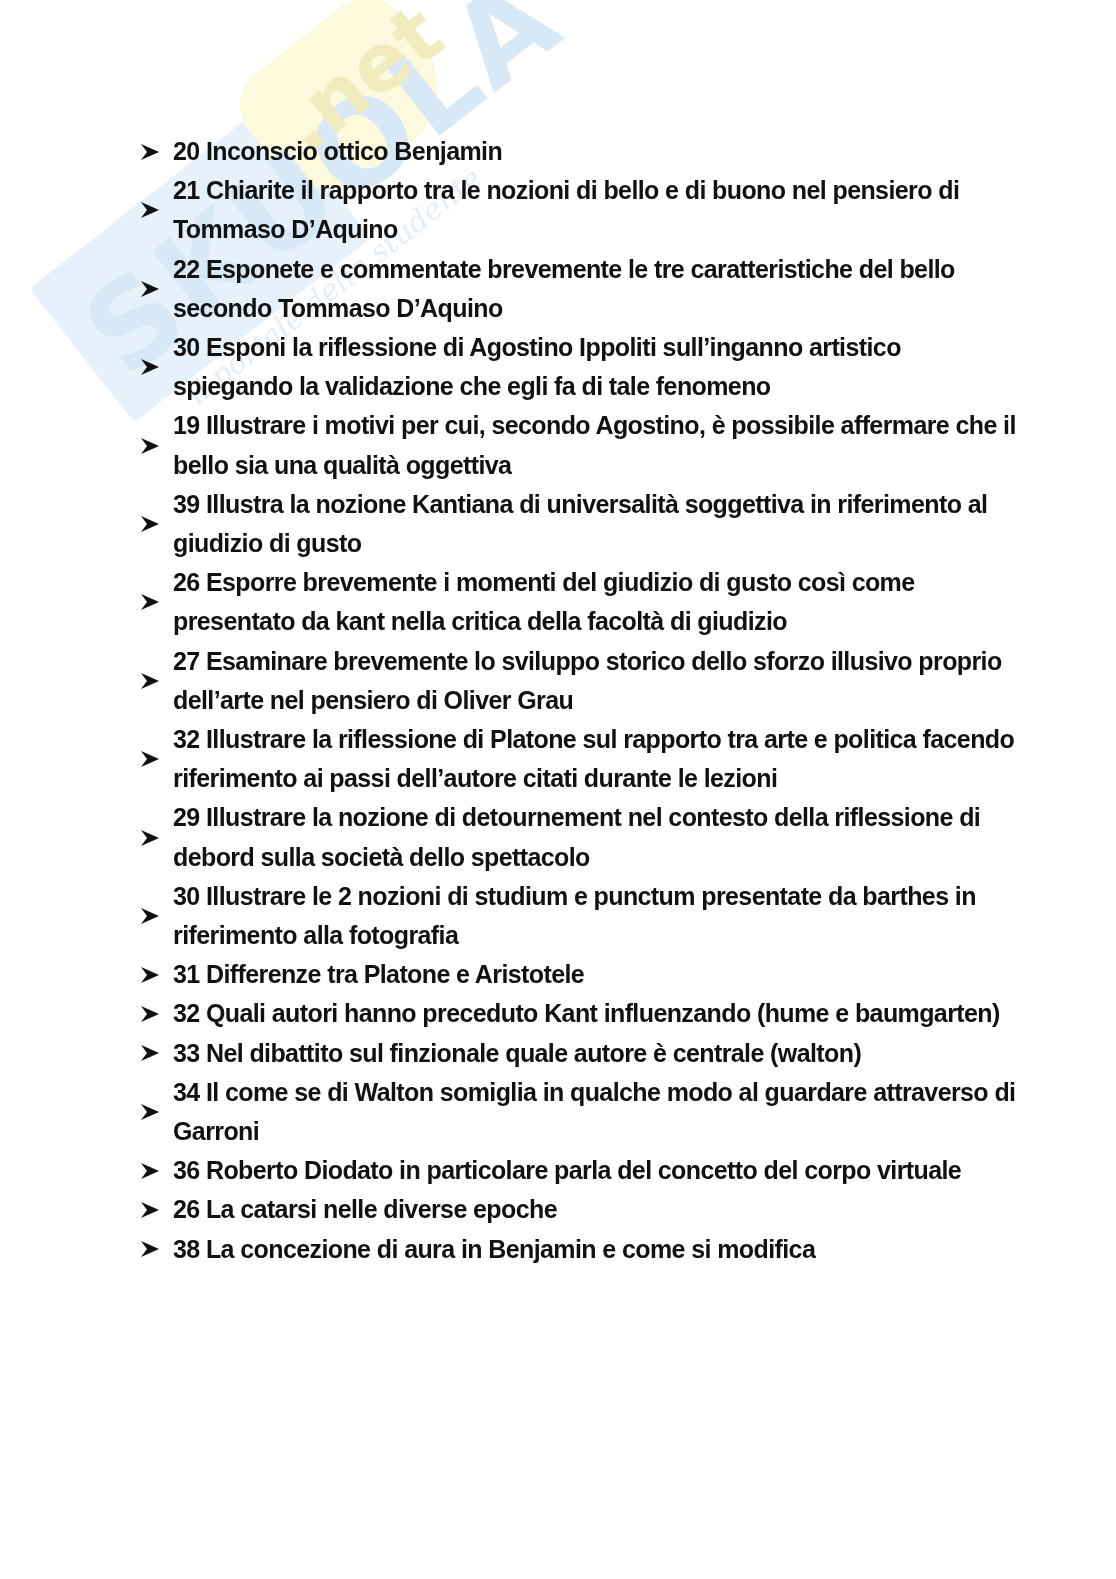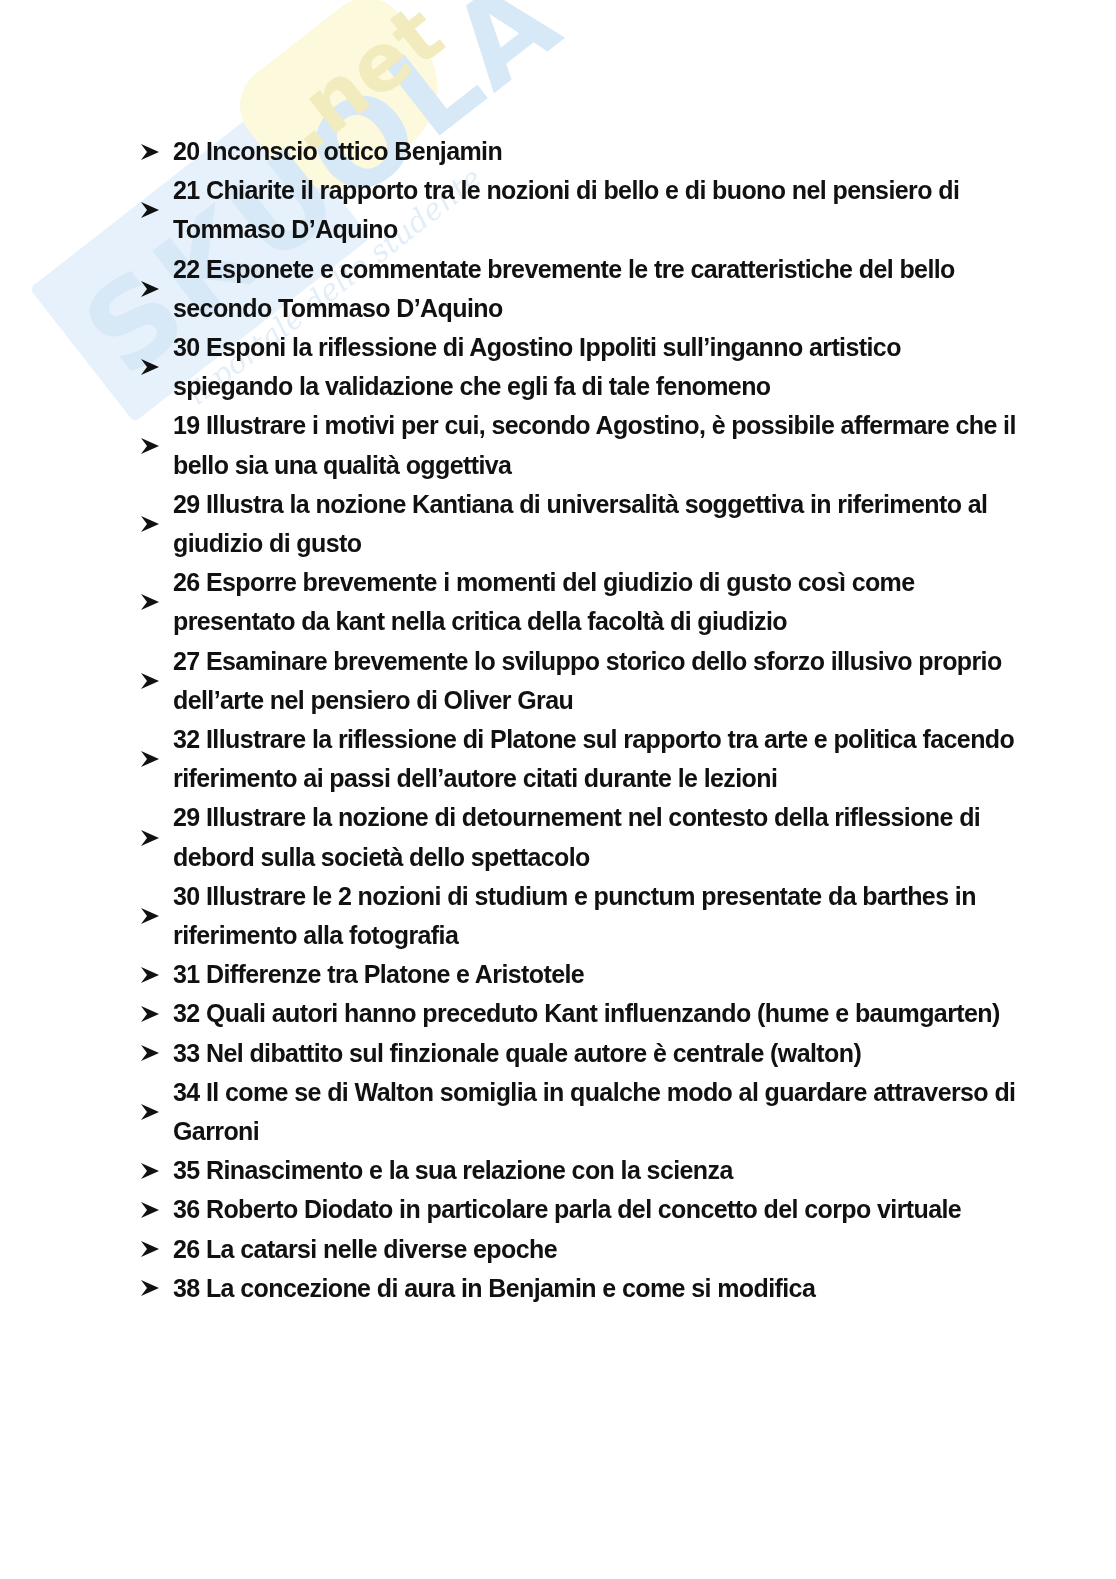--- a/index.html
+++ b/index.html
@@ -133,21 +133,21 @@
         </svg>
       </span>
     <span class="item-text">19 Illustrare i motivi per cui, secondo Agostino, è possibile affermare che il bello sia una qualità oggettiva</span>
   </li>
   <li class="item">
     <span class="bullet">
         <svg width="20" height="18" viewBox="0 0 20 18">
           <path d="M1 1 L19 9 L1 17 L7 9 Z" fill="#111"></path>
         </svg>
       </span>
-    <span class="item-text">29 Illustra la nozione Kantiana di universalità soggettiva in riferimento al giudizio di gusto</span>
+    <span class="item-text">39 Illustra la nozione Kantiana di universalità soggettiva in riferimento al giudizio di gusto</span>
   </li>
   <li class="item">
     <span class="bullet">
         <svg width="20" height="18" viewBox="0 0 20 18">
           <path d="M1 1 L19 9 L1 17 L7 9 Z" fill="#111"></path>
         </svg>
       </span>
     <span class="item-text">26 Esporre brevemente i momenti del giudizio di gusto così come presentato da kant nella critica della facoltà di giudizio</span>
   </li>
   <li class="item">
@@ -206,28 +206,20 @@
       </span>
     <span class="item-text">33 Nel dibattito sul finzionale quale autore è centrale (walton)</span>
   </li>
   <li class="item">
     <span class="bullet">
         <svg width="20" height="18" viewBox="0 0 20 18">
           <path d="M1 1 L19 9 L1 17 L7 9 Z" fill="#111"></path>
         </svg>
       </span>
     <span class="item-text">34 Il come se di Walton somiglia in qualche modo al guardare attraverso di Garroni</span>
-  </li>
-  <li class="item">
-    <span class="bullet">
-        <svg width="20" height="18" viewBox="0 0 20 18">
-          <path d="M1 1 L19 9 L1 17 L7 9 Z" fill="#111"></path>
-        </svg>
-      </span>
-    <span class="item-text">35 Rinascimento e la sua relazione con la scienza</span>
   </li>
   <li class="item">
     <span class="bullet">
         <svg width="20" height="18" viewBox="0 0 20 18">
           <path d="M1 1 L19 9 L1 17 L7 9 Z" fill="#111"></path>
         </svg>
       </span>
     <span class="item-text">36 Roberto Diodato in particolare parla del concetto del corpo virtuale</span>
   </li>
   <li class="item">

